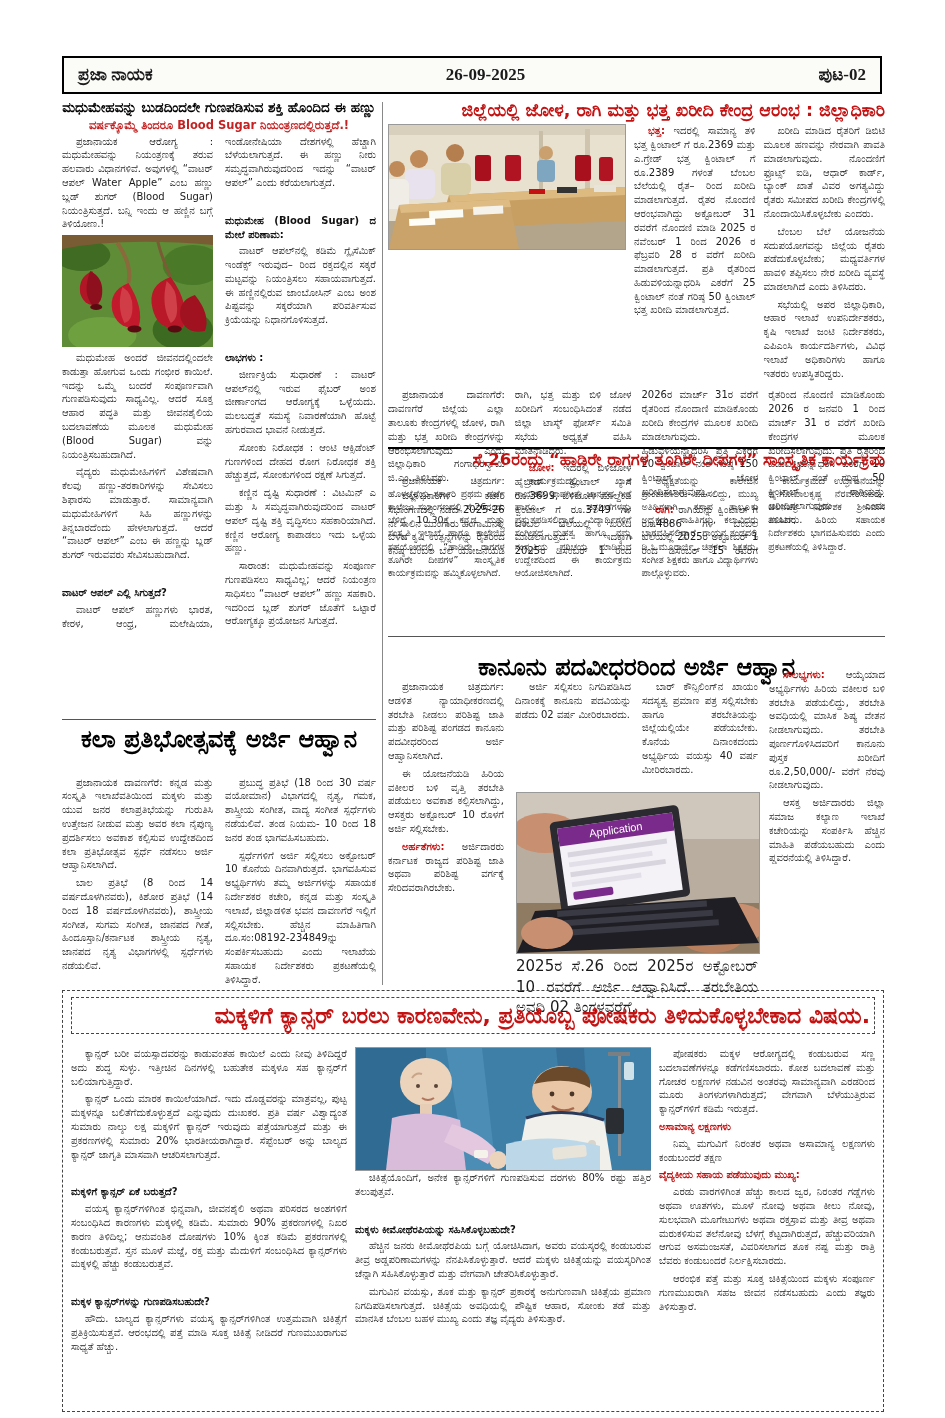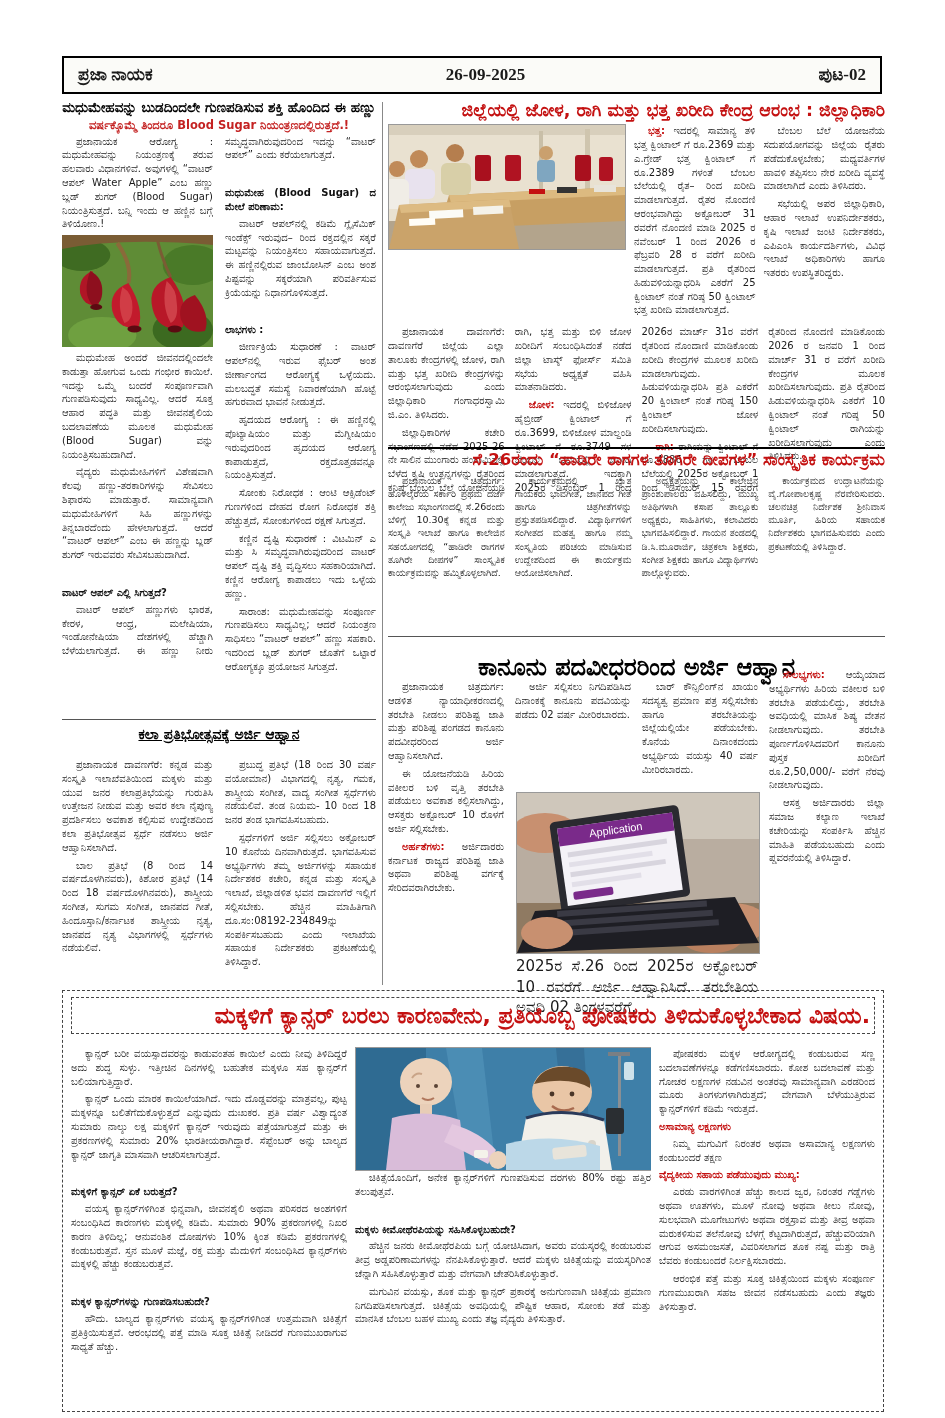--- a/index.html
+++ b/index.html
@@ -78,32 +78,31 @@
       </div>
       <div>
           <p class="para">ಮಧುಮೇಹ ಅಂದರೆ ಜೀವನದಲ್ಲಿಂದಲೇ ಕಾಡುತ್ತಾ ಹೋಗುವ ಒಂದು ಗಂಭೀರ ಕಾಯಿಲೆ. ಇದನ್ನು ಒಮ್ಮೆ ಬಂದರೆ ಸಂಪೂರ್ಣವಾಗಿ ಗುಣಪಡಿಸುವುದು ಸಾಧ್ಯವಿಲ್ಲ. ಆದರೆ ಸೂಕ್ತ ಆಹಾರ ಪದ್ಧತಿ ಮತ್ತು ಜೀವನಶೈಲಿಯ ಬದಲಾವಣೆಯ ಮೂಲಕ ಮಧುಮೇಹ (Blood Sugar) ವನ್ನು ನಿಯಂತ್ರಿಸಬಹುದಾಗಿದೆ.</p>
           <p class="para">ವೈದ್ಯರು ಮಧುಮೇಹಿಗಳಿಗೆ ವಿಶೇಷವಾಗಿ ಕೆಲವು ಹಣ್ಣು-ತರಕಾರಿಗಳನ್ನು ಸೇವಿಸಲು ಶಿಫಾರಸು ಮಾಡುತ್ತಾರೆ. ಸಾಮಾನ್ಯವಾಗಿ ಮಧುಮೇಹಿಗಳಿಗೆ ಸಿಹಿ ಹಣ್ಣುಗಳನ್ನು ತಿನ್ನಬಾರದೆಂದು ಹೇಳಲಾಗುತ್ತದೆ. ಆದರೆ “ವಾಟರ್ ಆಪಲ್” ಎಂಬ ಈ ಹಣ್ಣನ್ನು ಬ್ಲಡ್ ಶುಗರ್ ಇರುವವರು ಸೇವಿಸಬಹುದಾಗಿದೆ.</p>
           <p class="subhead black">ವಾಟರ್ ಆಪಲ್ ಎಲ್ಲಿ ಸಿಗುತ್ತದೆ?</p>
           <p class="para">ವಾಟರ್ ಆಪಲ್ ಹಣ್ಣುಗಳು ಭಾರತ, ಕೇರಳ, ಆಂಧ್ರ, ಮಲೇಷಿಯಾ, ಇಂಡೋನೇಷಿಯಾ ದೇಶಗಳಲ್ಲಿ ಹೆಚ್ಚಾಗಿ ಬೆಳೆಯಲಾಗುತ್ತದೆ. ಈ ಹಣ್ಣು ನೀರು ಸಮೃದ್ಧವಾಗಿರುವುದರಿಂದ ಇದನ್ನು “ವಾಟರ್ ಆಪಲ್” ಎಂದು ಕರೆಯಲಾಗುತ್ತದೆ.</p>
           <p class="subhead black">ಮಧುಮೇಹ (Blood Sugar) ದ ಮೇಲೆ ಪರಿಣಾಮ:</p>
           <p class="para">ವಾಟರ್ ಆಪಲ್‌ನಲ್ಲಿ ಕಡಿಮೆ ಗ್ಲೈಸೆಮಿಕ್ ಇಂಡೆಕ್ಸ್ ಇರುವುದ– ರಿಂದ ರಕ್ತದಲ್ಲಿನ ಸಕ್ಕರೆ ಮಟ್ಟವನ್ನು ನಿಯಂತ್ರಿಸಲು ಸಹಾಯವಾಗುತ್ತದೆ. ಈ ಹಣ್ಣಿನಲ್ಲಿರುವ ಜಾಂಬೋಸಿನ್ ಎಂಬ ಅಂಶ ಪಿಷ್ಟವನ್ನು ಸಕ್ಕರೆಯಾಗಿ ಪರಿವರ್ತಿಸುವ ಕ್ರಿಯೆಯನ್ನು ನಿಧಾನಗೊಳಿಸುತ್ತದೆ.</p>
           <p class="subhead black">ಲಾಭಗಳು :</p>
           <p class="para"><span class="lead-black">ಜೀರ್ಣಕ್ರಿಯೆ ಸುಧಾರಣೆ : </span>ವಾಟರ್ ಆಪಲ್‌ನಲ್ಲಿ ಇರುವ ಫೈಬರ್ ಅಂಶ ಜೀರ್ಣಾಂಗದ ಆರೋಗ್ಯಕ್ಕೆ ಒಳ್ಳೆಯದು. ಮಲಬದ್ಧತೆ ಸಮಸ್ಯೆ ನಿವಾರಣೆಯಾಗಿ ಹೊಟ್ಟೆ ಹಗುರವಾದ ಭಾವನೆ ನೀಡುತ್ತದೆ.</p>
-          <p class="para"><span class="lead-black">ಹೃದಯದ ಆರೋಗ್ಯ : </span>ಈ ಹಣ್ಣಿನಲ್ಲಿ ಪೊಟ್ಯಾಷಿಯಂ ಮತ್ತು ಮೆಗ್ನೀಷಿಯಂ ಇರುವುದರಿಂದ ಹೃದಯದ ಆರೋಗ್ಯ ಕಾಪಾಡುತ್ತದೆ, ರಕ್ತದೊತ್ತಡವನ್ನೂ ನಿಯಂತ್ರಿಸುತ್ತದೆ.</p>
           <p class="para"><span class="lead-black">ಸೋಂಕು ನಿರೋಧಕ : </span>ಆಂಟಿ ಆಕ್ಸಿಡೆಂಟ್ ಗುಣಗಳಿಂದ ದೇಹದ ರೋಗ ನಿರೋಧಕ ಶಕ್ತಿ ಹೆಚ್ಚುತ್ತದೆ, ಸೋಂಕುಗಳಿಂದ ರಕ್ಷಣೆ ಸಿಗುತ್ತದೆ.</p>
           <p class="para"><span class="lead-black">ಕಣ್ಣಿನ ದೃಷ್ಟಿ ಸುಧಾರಣೆ : </span>ವಿಟಮಿನ್ ಎ ಮತ್ತು ಸಿ ಸಮೃದ್ಧವಾಗಿರುವುದರಿಂದ ವಾಟರ್ ಆಪಲ್ ದೃಷ್ಟಿ ಶಕ್ತಿ ವೃದ್ಧಿಸಲು ಸಹಕಾರಿಯಾಗಿದೆ. ಕಣ್ಣಿನ ಆರೋಗ್ಯ ಕಾಪಾಡಲು ಇದು ಒಳ್ಳೆಯ ಹಣ್ಣು.</p>
           <p class="para"><span class="lead-black">ಸಾರಾಂಶ: </span>ಮಧುಮೇಹವನ್ನು ಸಂಪೂರ್ಣ ಗುಣಪಡಿಸಲು ಸಾಧ್ಯವಿಲ್ಲ; ಆದರೆ ನಿಯಂತ್ರಣ ಸಾಧಿಸಲು “ವಾಟರ್ ಆಪಲ್” ಹಣ್ಣು ಸಹಕಾರಿ. ಇದರಿಂದ ಬ್ಲಡ್ ಶುಗರ್ ಜೊತೆಗೆ ಒಟ್ಟಾರೆ ಆರೋಗ್ಯಕ್ಕೂ ಪ್ರಯೋಜನ ಸಿಗುತ್ತದೆ.</p>
         </div>
     </div>
   </div>
 
   <div class="abs rule-h thin" style="left:62px;top:719px;width:314px;"></div>
 
   <div class="abs" id="art-arts" style="left:62px;top:724px;width:314px;height:260px;">
-    <div class="headline-black" style="font-size:14px;margin:2px 0 16px;text-decoration:underline;">ಕಲಾ ಪ್ರತಿಭೋತ್ಸವಕ್ಕೆ ಅರ್ಜಿ ಆಹ್ವಾನ</div>
+    <div class="headline-black" style="font-size:24px;margin:2px 0 22px;">ಕಲಾ ಪ್ರತಿಭೋತ್ಸವಕ್ಕೆ ಅರ್ಜಿ ಆಹ್ವಾನ</div>
     <div class="body-txt two-col" style="height:212px;overflow:hidden;">
       <div>
           <p class="para"><span class="lead-black">ಪ್ರಜಾನಾಯಕ ದಾವಣಗೆರೆ: </span>ಕನ್ನಡ ಮತ್ತು ಸಂಸ್ಕೃತಿ ಇಲಾಖೆವತಿಯಿಂದ ಮಕ್ಕಳು ಮತ್ತು ಯುವ ಜನರ ಕಲಾಪ್ರತಿಭೆಯನ್ನು ಗುರುತಿಸಿ ಉತ್ತೇಜನ ನೀಡುವ ಮತ್ತು ಅವರ ಕಲಾ ನೈಪುಣ್ಯ ಪ್ರದರ್ಶಿಸಲು ಅವಕಾಶ ಕಲ್ಪಿಸುವ ಉದ್ದೇಶದಿಂದ ಕಲಾ ಪ್ರತಿಭೋತ್ಸವ ಸ್ಪರ್ಧೆ ನಡೆಸಲು ಅರ್ಜಿ ಆಹ್ವಾನಿಸಲಾಗಿದೆ.</p>
           <p class="para">ಬಾಲ ಪ್ರತಿಭೆ (8 ರಿಂದ 14 ವರ್ಷದೊಳಗಿನವರು), ಕಿಶೋರ ಪ್ರತಿಭೆ (14 ರಿಂದ 18 ವರ್ಷದೊಳಗಿನವರು), ಶಾಸ್ತ್ರೀಯ ಸಂಗೀತ, ಸುಗಮ ಸಂಗೀತ, ಜಾನಪದ ಗೀತೆ, ಹಿಂದೂಸ್ತಾನಿ/ಕರ್ನಾಟಕ ಶಾಸ್ತ್ರೀಯ ನೃತ್ಯ, ಜಾನಪದ ನೃತ್ಯ ವಿಭಾಗಗಳಲ್ಲಿ ಸ್ಪರ್ಧೆಗಳು ನಡೆಯಲಿವೆ.</p>
           <p class="para">ಪ್ರಬುದ್ಧ ಪ್ರತಿಭೆ (18 ರಿಂದ 30 ವರ್ಷ ವಯೋಮಾನ) ವಿಭಾಗದಲ್ಲಿ ನೃತ್ಯ, ಗಮಕ, ಶಾಸ್ತ್ರೀಯ ಸಂಗೀತ, ವಾದ್ಯ ಸಂಗೀತ ಸ್ಪರ್ಧೆಗಳು ನಡೆಯಲಿವೆ. ತಂಡ ನಿಯಮ- 10 ರಿಂದ 18 ಜನರ ತಂಡ ಭಾಗವಹಿಸಬಹುದು.</p>
           <p class="para">ಸ್ಪರ್ಧೆಗಳಿಗೆ ಅರ್ಜಿ ಸಲ್ಲಿಸಲು ಅಕ್ಟೋಬರ್ 10 ಕೊನೆಯ ದಿನವಾಗಿರುತ್ತದೆ. ಭಾಗವಹಿಸುವ ಅಭ್ಯರ್ಥಿಗಳು ತಮ್ಮ ಅರ್ಜಿಗಳನ್ನು ಸಹಾಯಕ ನಿರ್ದೇಶಕರ ಕಚೇರಿ, ಕನ್ನಡ ಮತ್ತು ಸಂಸ್ಕೃತಿ ಇಲಾಖೆ, ಜಿಲ್ಲಾಡಳಿತ ಭವನ ದಾವಣಗೆರೆ ಇಲ್ಲಿಗೆ ಸಲ್ಲಿಸಬೇಕು. ಹೆಚ್ಚಿನ ಮಾಹಿತಿಗಾಗಿ ದೂ.ಸಂ:08192-234849ನ್ನು ಸಂಪರ್ಕಿಸಬಹುದು ಎಂದು ಇಲಾಖೆಯ ಸಹಾಯಕ ನಿರ್ದೇಶಕರು ಪ್ರಕಟಣೆಯಲ್ಲಿ ತಿಳಿಸಿದ್ದಾರೆ.</p>
         </div>
     </div>
   </div>
 
@@ -138,20 +137,21 @@
           <path d="M10 80 L120 74 L122 82 L12 88 Z" fill="#ddbb82"></path>
           <rect x="40" y="86" width="34" height="8" fill="#fbfbf6" transform="rotate(-3 40 86)"></rect>
           <rect x="84" y="82" width="30" height="8" fill="#f4f2ea" transform="rotate(-3 84 82)"></rect>
           <rect x="20" y="94" width="26" height="7" fill="#fffdf6" transform="rotate(-3 20 94)"></rect>
         </svg>
       </div>
       <div class="body-txt" style="flex:1;">
           <p class="para"><span class="lead-red">ಭತ್ತ: </span>ಇದರಲ್ಲಿ ಸಾಮಾನ್ಯ ತಳಿ ಭತ್ತ ಕ್ವಿಂಟಾಲ್ ಗೆ ರೂ.2369 ಮತ್ತು ಎ.ಗ್ರೇಡ್ ಭತ್ತ ಕ್ವಿಂಟಾಲ್ ಗೆ ರೂ.2389 ಗಳಂತೆ ಬೆಂಬಲ ಬೆಲೆಯಲ್ಲಿ ರೈತ– ರಿಂದ ಖರೀದಿ ಮಾಡಲಾಗುತ್ತದೆ. ರೈತರ ನೊಂದಣಿ ಆರಂಭವಾಗಿದ್ದು ಅಕ್ಟೋಬರ್ 31 ರವರೆಗೆ ನೊಂದಣಿ ಮಾಡಿ 2025 ರ ನವೆಂಬರ್ 1 ರಿಂದ 2026 ರ ಫೆಬ್ರವರಿ 28 ರ ವರೆಗೆ ಖರೀದಿ ಮಾಡಲಾಗುತ್ತದೆ. ಪ್ರತಿ ರೈತರಿಂದ ಹಿಡುವಳಿಯನ್ನಾಧರಿಸಿ ಎಕರೆಗೆ 25 ಕ್ವಿಂಟಾಲ್ ನಂತೆ ಗರಿಷ್ಠ 50 ಕ್ವಿಂಟಾಲ್ ಭತ್ತ ಖರೀದಿ ಮಾಡಲಾಗುತ್ತದೆ.</p>
         </div>
       <div class="body-txt" style="flex:1;">
+          <p class="para">ಖರೀದಿ ಮಾಡಿದ ರೈತರಿಗೆ ಡಿಬಿಟಿ ಮೂಲಕ ಹಣವನ್ನು ನೇರವಾಗಿ ಪಾವತಿ ಮಾಡಲಾಗುವುದು. ನೊಂದಣಿಗೆ ಫ್ರೂಟ್ಸ್ ಐಡಿ, ಆಧಾರ್ ಕಾರ್ಡ್, ಬ್ಯಾಂಕ್ ಖಾತೆ ವಿವರ ಅಗತ್ಯವಿದ್ದು ರೈತರು ಸಮೀಪದ ಖರೀದಿ ಕೇಂದ್ರಗಳಲ್ಲಿ ನೊಂದಾಯಿಸಿಕೊಳ್ಳಬೇಕು ಎಂದರು.</p>
           <p class="para">ಬೆಂಬಲ ಬೆಲೆ ಯೋಜನೆಯ ಸದುಪಯೋಗವನ್ನು ಜಿಲ್ಲೆಯ ರೈತರು ಪಡೆದುಕೊಳ್ಳಬೇಕು; ಮಧ್ಯವರ್ತಿಗಳ ಹಾವಳಿ ತಪ್ಪಿಸಲು ನೇರ ಖರೀದಿ ವ್ಯವಸ್ಥೆ ಮಾಡಲಾಗಿದೆ ಎಂದು ತಿಳಿಸಿದರು.</p>
           <p class="para">ಸಭೆಯಲ್ಲಿ ಅಪರ ಜಿಲ್ಲಾಧಿಕಾರಿ, ಆಹಾರ ಇಲಾಖೆ ಉಪನಿರ್ದೇಶಕರು, ಕೃಷಿ ಇಲಾಖೆ ಜಂಟಿ ನಿರ್ದೇಶಕರು, ಎಪಿಎಂಸಿ ಕಾರ್ಯದರ್ಶಿಗಳು, ವಿವಿಧ ಇಲಾಖೆ ಅಧಿಕಾರಿಗಳು ಹಾಗೂ ಇತರರು ಉಪಸ್ಥಿತರಿದ್ದರು.</p>
         </div>
     </div>
     <div class="body-txt four-col" style="margin-top:4px;height:172px;overflow:hidden;">
       <div>
           <p class="para"><span class="lead-black">ಪ್ರಜಾನಾಯಕ ದಾವಣಗೆರೆ: </span>ದಾವಣಗೆರೆ ಜಿಲ್ಲೆಯ ಎಲ್ಲಾ ತಾಲೂಕು ಕೇಂದ್ರಗಳಲ್ಲಿ ಜೋಳ, ರಾಗಿ ಮತ್ತು ಭತ್ತ ಖರೀದಿ ಕೇಂದ್ರಗಳನ್ನು ಆರಂಭಿಸಲಾಗುವುದು ಎಂದು ಜಿಲ್ಲಾಧಿಕಾರಿ ಗಂಗಾಧರಸ್ವಾಮಿ ಜಿ.ಎಂ. ತಿಳಿಸಿದರು.</p>
           <p class="para">ಜಿಲ್ಲಾಧಿಕಾರಿಗಳ ಕಚೇರಿ ಸಭಾಂಗಣದಲ್ಲಿ ನಡೆದ 2025-26 ನೇ ಸಾಲಿನ ಮುಂಗಾರು ಹಂಗಾಮಿನಲ್ಲಿ ಬೆಳೆದ ಕೃಷಿ ಉತ್ಪನ್ನಗಳನ್ನು ರೈತರಿಂದ ಕನಿಷ್ಠ ಬೆಂಬಲ ಬೆಲೆ ಯೋಜನೆಯಡಿ ರಾಗಿ, ಭತ್ತ ಮತ್ತು ಬಿಳಿ ಜೋಳ ಖರೀದಿಗೆ ಸಂಬಂಧಿಸಿದಂತೆ ನಡೆದ ಜಿಲ್ಲಾ ಟಾಸ್ಕ್ ಫೋರ್ಸ್ ಸಮಿತಿ ಸಭೆಯ ಅಧ್ಯಕ್ಷತೆ ವಹಿಸಿ ಮಾತನಾಡಿದರು.</p>
           <p class="para"><span class="lead-red">ಜೋಳ: </span>ಇದರಲ್ಲಿ ಬಿಳಿಜೋಳ ಹೈಬ್ರೀಡ್ ಕ್ವಿಂಟಾಲ್ ಗೆ ರೂ.3699, ಬಿಳಿಜೋಳ ಮಾಲ್ದಂಡಿ ಕ್ವಿಂಟಾಲ್ ಗೆ ರೂ.3749 ಗಳ ಬೆಂಬಲ ಬೆಲೆಯಲ್ಲಿ ಖರೀದಿ ಮಾಡಲಾಗುತ್ತದೆ. ಇದಕ್ಕಾಗಿ 2025ರ ಡಿಸೆಂಬರ್ 1 ರಿಂದ 2026ರ ಮಾರ್ಚ್ 31ರ ವರೆಗೆ ರೈತರಿಂದ ನೊಂದಾಣಿ ಮಾಡಿಕೊಂಡು ಖರೀದಿ ಕೇಂದ್ರಗಳ ಮೂಲಕ ಖರೀದಿ ಮಾಡಲಾಗುವುದು. ಹಿಡುವಳಿಯನ್ನಾಧರಿಸಿ ಪ್ರತಿ ಎಕರೆಗೆ 20 ಕ್ವಿಂಟಾಲ್ ನಂತೆ ಗರಿಷ್ಠ 150 ಕ್ವಿಂಟಾಲ್ ಜೋಳ ಖರೀದಿಸಲಾಗುವುದು.</p>
           <p class="para"><span class="lead-red">ರಾಗಿ: </span>ರಾಗಿಯನ್ನು ಕ್ವಿಂಟಾಲ್ ಗೆ ರೂ.4886 ಗಳ ಬೆಂಬಲ ಬೆಲೆಯಲ್ಲಿ 2025ರ ಅಕ್ಟೋಬರ್ 1 ರಿಂದ ಡಿಸೆಂಬರ್ 15 ರವರೆಗೆ ರೈತರಿಂದ ನೊಂದಣಿ ಮಾಡಿಕೊಂಡು 2026 ರ ಜನವರಿ 1 ರಿಂದ ಮಾರ್ಚ್ 31 ರ ವರೆಗೆ ಖರೀದಿ ಕೇಂದ್ರಗಳ ಮೂಲಕ ಖರೀದಿಸಲಾಗುವುದು. ಪ್ರತಿ ರೈತರಿಂದ ಹಿಡುವಳಿಯನ್ನಾಧರಿಸಿ ಎಕರೆಗೆ 10 ಕ್ವಿಂಟಾಲ್ ನಂತೆ ಗರಿಷ್ಠ 50 ಕ್ವಿಂಟಾಲ್ ರಾಗಿಯನ್ನು ಖರೀದಿಸಲಾಗುವುದು ಎಂದು ತಿಳಿಸಿದರು.</p>

